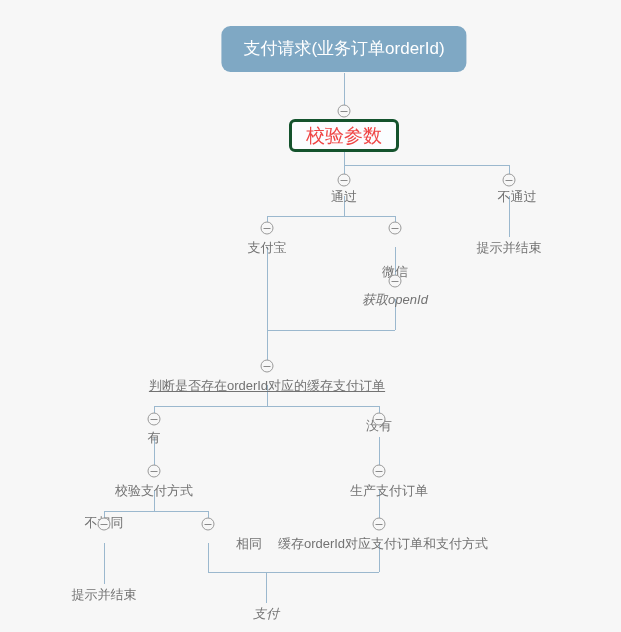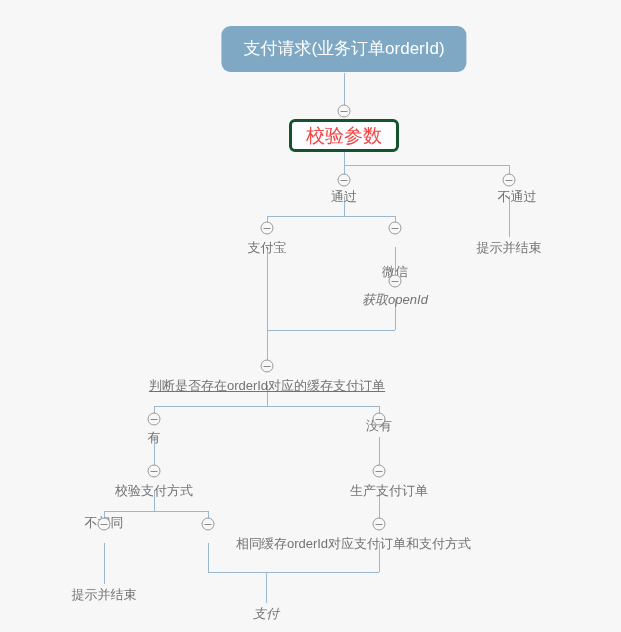--- a/index.html
+++ b/index.html
@@ -120,18 +120,18 @@
       <div class="node plain" style="left: 379px; top: 418px; text-align: right;">没有</div>
       <div class="toggle" style="left: 379px; top: 419px;"></div>
       <div class="node plain" style="left: 154px; top: 483px;">校验支付方式</div>
       <div class="toggle" style="left: 154px; top: 471px;"></div>
       <div class="node plain" style="left: 379px; top: 483px; margin-left: 10px;">生产支付订单</div>
       <div class="toggle" style="left: 379px; top: 471px;"></div>
       <div class="node plain" style="left: 104px; top: 515px;">不相同</div>
       <div class="toggle" style="left: 104px; top: 524px;"></div>
       <div class="node plain" style="left: 222px; top: 536px; margin-left: 27px;">相同</div>
       <div class="toggle" style="left: 208px; top: 524px;"></div>
-      <div class="node plain" style="left: 366px; top: 536px;">缓存orderId对应支付订单和支付方式</div>
+      <div class="node plain" style="left: 383px; top: 536px;">缓存orderId对应支付订单和支付方式</div>
       <div class="toggle" style="left: 379px; top: 524px;"></div>
       <div class="node plain" style="left: 104px; top: 587px;">提示并结束</div>
       <div class="node plain" style="left: 266px; top: 606px; font-style: italic;">支付</div>
     </div>
 </div>
 
 </body></html>

